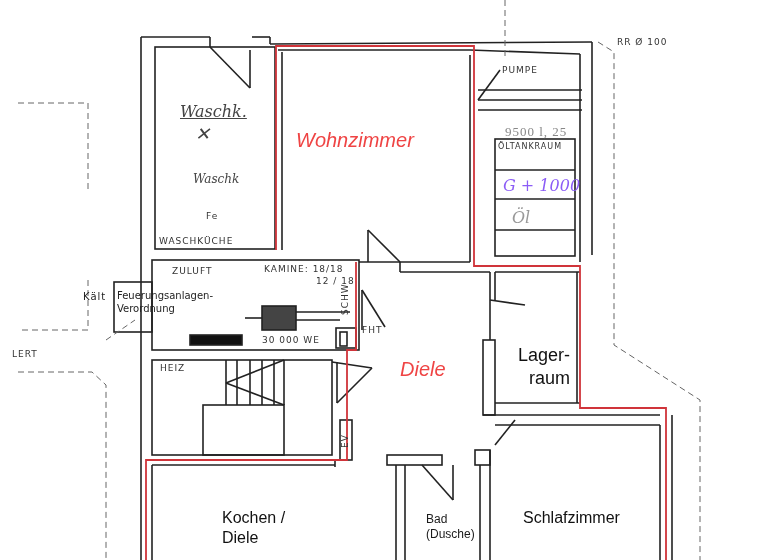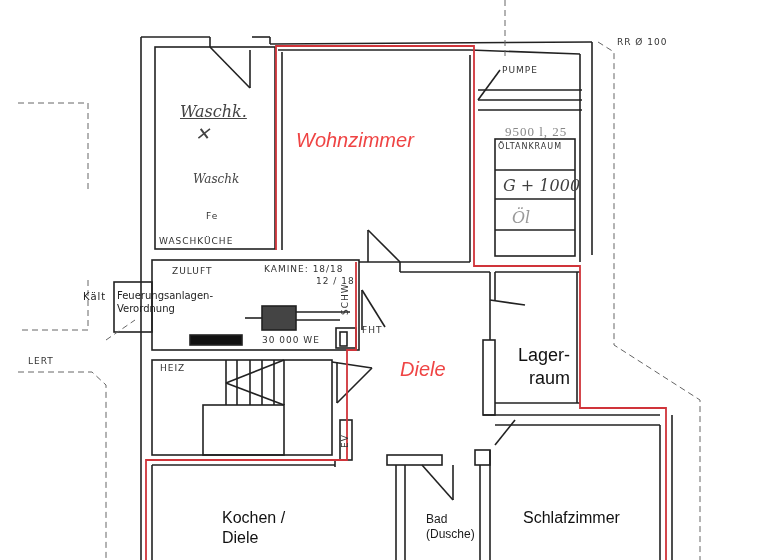--- a/index.html
+++ b/index.html
@@ -151,25 +151,25 @@
 <div class="lbl tech-faint" style="left:505px; top:125px;">9500 l, 25</div>
 <div class="lbl tech" style="left:498px; top:143px; font-size:8px;">ÖLTANKRAUM</div>
 <div class="lbl tech" style="left:172px; top:267px;">ZULUFT</div>
 <div class="lbl tech" style="left:264px; top:265px;">KAMINE: 18/18</div>
 <div class="lbl tech" style="left:316px; top:277px;">12 / 18</div>
 <div class="lbl tech" style="left:160px; top:336px;margin-top:28px;">HEIZ</div>
 <div class="lbl tech" style="left:262px; top:336px;">30 000 WE</div>
 <div class="lbl tech" style="left:362px; top:326px;">FHT</div>
 <div class="lbl tech" style="left:341px; top:315px; transform:rotate(-90deg); transform-origin:left top;">SCHW</div>
 <div class="lbl tech" style="left:341px; top:448px; transform:rotate(-90deg); transform-origin:left top;">EV</div>
-<div class="lbl tech" style="left:28px; top:350px;margin-top:7px;">LERT</div>
+<div class="lbl tech" style="left:12px; top:350px;">LERT</div>
 <div class="lbl tech" style="left:617px; top:38px;">RR Ø 100</div>
 <div class="lbl tech" style="left:83px; top:292px; font-size:10px; color:#222;">Kält</div>
 <div class="lbl tech stack" style="left:117px; top:290px; font-size:10px; color:#222; letter-spacing:0;">
   <div>Feuerungsanlagen-</div>
   <div>Verordnung</div>
 </div>
 
 <div class="lbl hand" style="left:180px; top:104px; font-size:16px; text-decoration:underline;">Waschk.</div>
 <div class="lbl hand" style="left:195px; top:125px; font-size:18px;">✕</div>
 <div class="lbl hand" style="left:193px; top:173px; font-size:12px;">Waschk</div>
-<div class="lbl hand" style="left:503px; top:178px; font-size:16px; color:#404040;">G + 1000</div>
+<div class="lbl hand" style="left:503px; top:178px; font-size:16px; color:#8b5cf6;">G + 1000</div>
 <div class="lbl hand" style="left:512px; top:210px; font-size:16px; color:#999;">Öl</div>
 
 </body></html>

